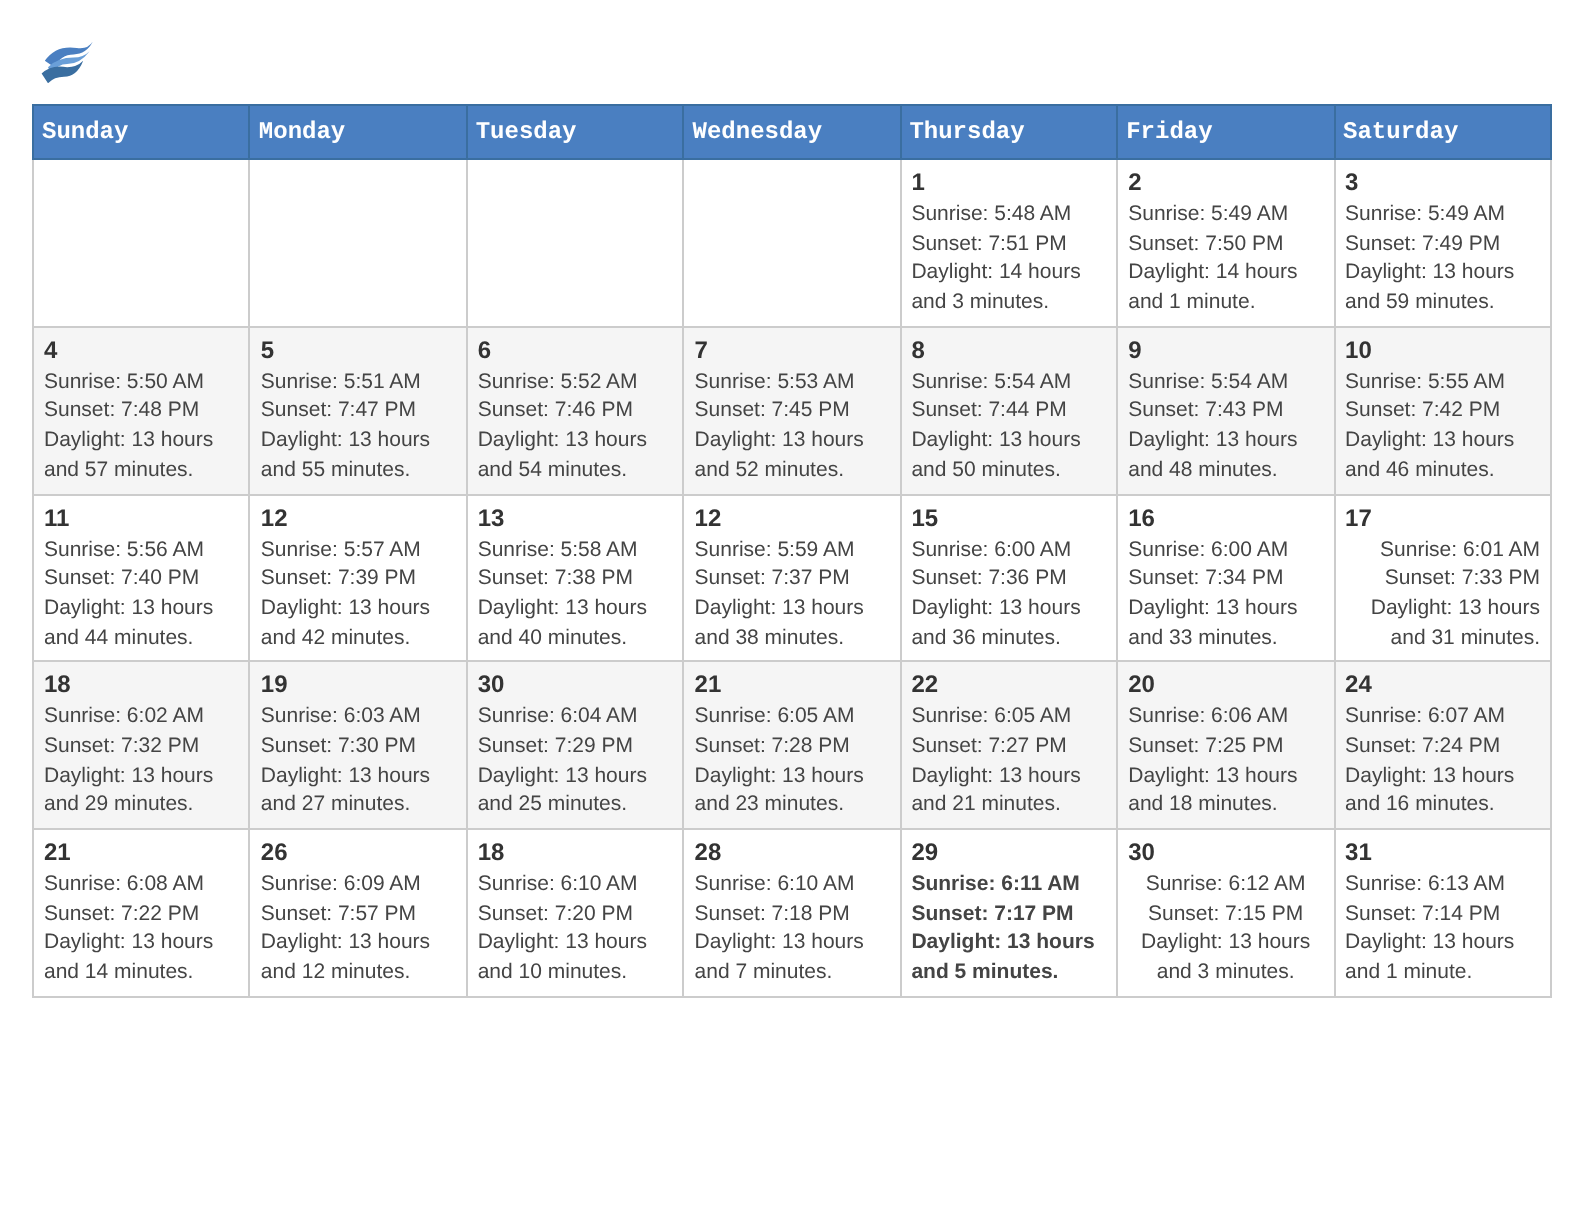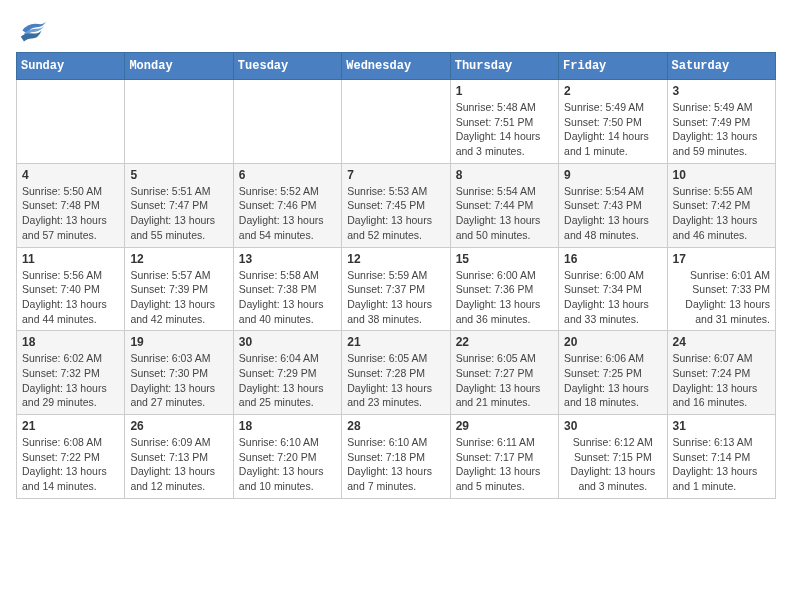--- a/index.html
+++ b/index.html
@@ -311,41 +311,41 @@
         <td>
           <span class="day-number">21</span>
           <div class="day-info" style="white-space: pre-line;">Sunrise: 6:08 AM
 Sunset: 7:22 PM
 Daylight: 13 hours
 and 14 minutes.</div>
         </td>
         <td>
           <span class="day-number">26</span>
           <div class="day-info" style="white-space: pre-line;">Sunrise: 6:09 AM
-Sunset: 7:13 PM
+Sunset: 7:57 PM
 Daylight: 13 hours
 and 12 minutes.</div>
         </td>
         <td>
           <span class="day-number">18</span>
           <div class="day-info" style="white-space: pre-line;">Sunrise: 6:10 AM
 Sunset: 7:20 PM
 Daylight: 13 hours
 and 10 minutes.</div>
         </td>
         <td>
           <span class="day-number">28</span>
           <div class="day-info" style="white-space: pre-line;">Sunrise: 6:10 AM
 Sunset: 7:18 PM
 Daylight: 13 hours
 and 7 minutes.</div>
         </td>
         <td>
           <span class="day-number">29</span>
-          <div class="day-info" style="white-space: pre-line;">Sunrise: 6:11 AM
+          <div class="day-info" style="white-space: pre-line; font-weight: bold;">Sunrise: 6:11 AM
 Sunset: 7:17 PM
 Daylight: 13 hours
 and 5 minutes.</div>
         </td>
         <td>
           <span class="day-number">30</span>
           <div class="day-info" style="white-space: pre-line; text-align: center;">Sunrise: 6:12 AM
 Sunset: 7:15 PM
 Daylight: 13 hours
 and 3 minutes.</div>

